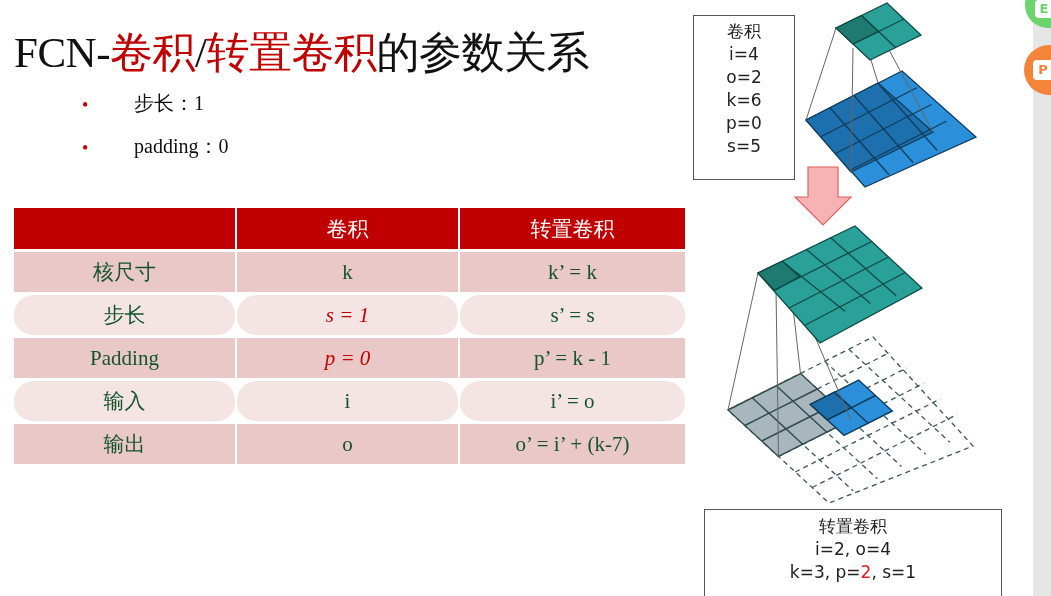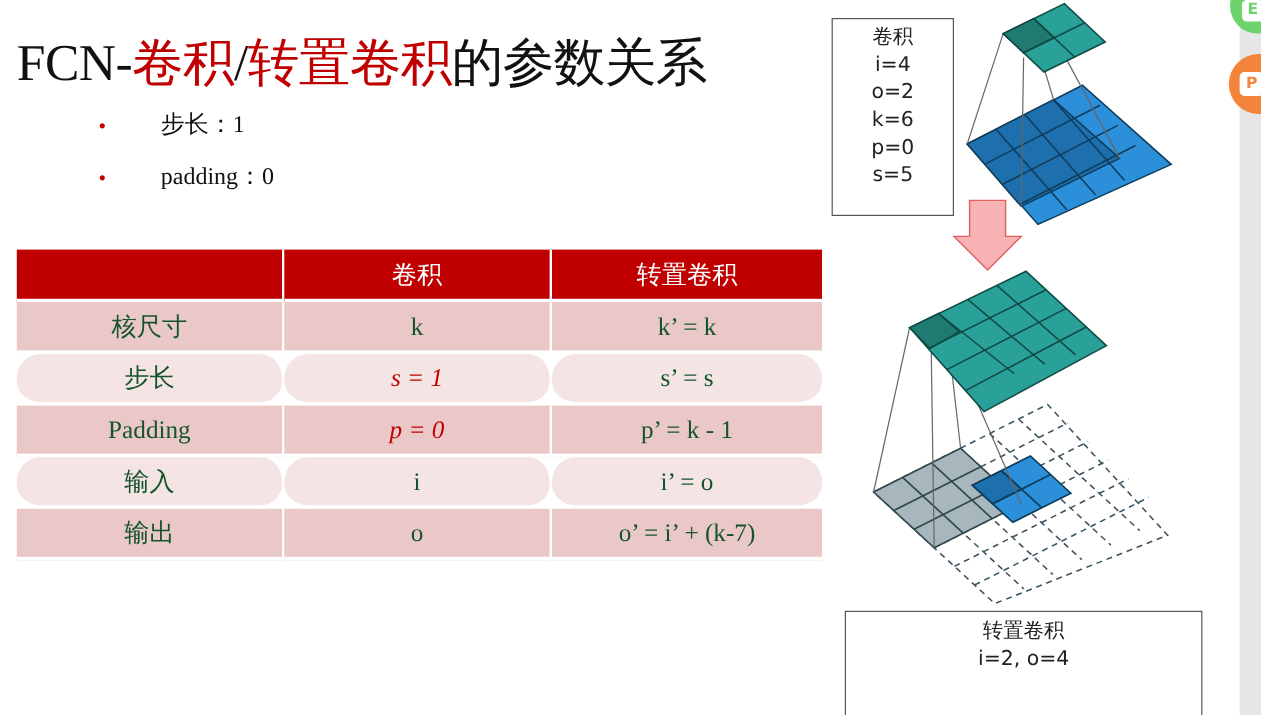--- a/index.html
+++ b/index.html
@@ -169,20 +169,21 @@
     <div>i=4</div>
     <div>o=2</div>
     <div>k=6</div>
     <div>p=0</div>
     <div>s=5</div>
   </div>
 
   <div class="infobox tconv-box">
     <div>转置卷积</div>
     <div>i=2, o=4</div>
+    <div><span>k=3, p=</span><span class="red">2</span><span>, s=1</span></div>
   </div>
 </div>
 
 <div class="side-strip"></div>
 
 <div class="badge" style="left:1025px; top:-18px; width:46px; height:46px; background:#6dd36d;">
   <div class="inner" style="left:10px; top:18px; width:18px; height:18px; color:#6dd36d;">E</div>
 </div>
 <div class="badge" style="left:1024px; top:45px; width:50px; height:50px; background:#f5843b;">
   <div class="inner" style="left:9px; top:15px; width:20px; height:20px; line-height:20px; color:#f5843b;">P</div>

